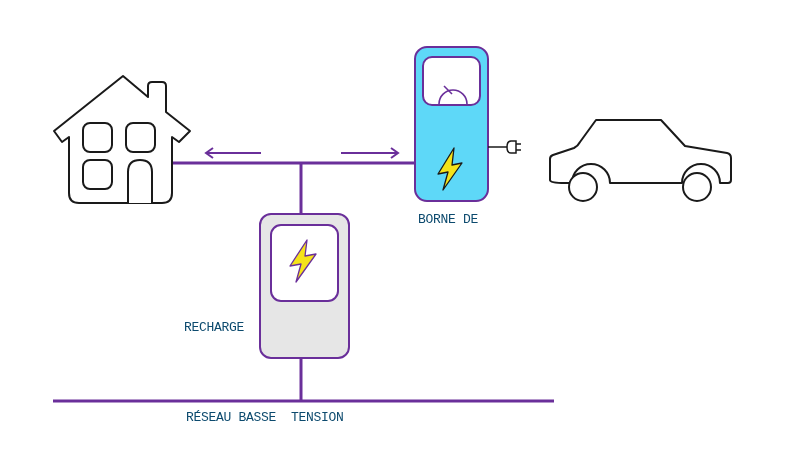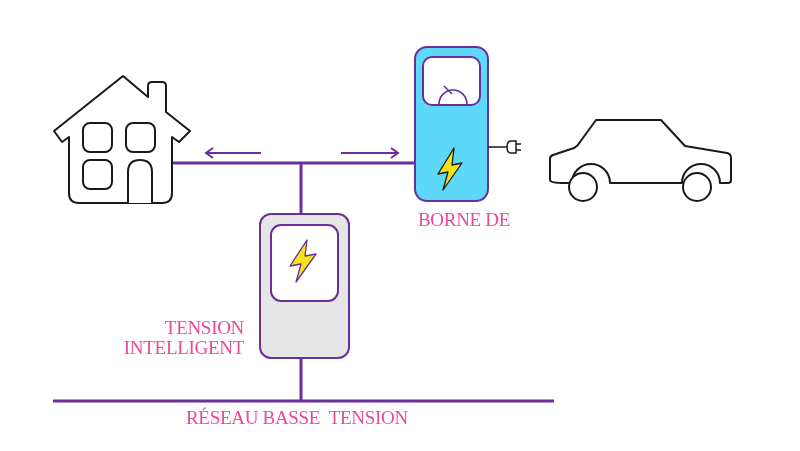--- a/index.html
+++ b/index.html
@@ -1,18 +1,18 @@
 <!DOCTYPE html>
 <html><head>
 <meta charset="utf-8">
 <style>
   html, body { margin:0; padding:0; background:#ffffff; }
   body { width:800px; height:451px; position:relative; overflow:hidden; font-family:"Liberation Sans", sans-serif; }
   svg { position:absolute; left:0; top:0; }
-  .lbl { position:absolute; color:#ec4899; font-family:Liberation Serif, serif; font-size:19px; line-height:20px; letter-spacing:-0.3px; }
+  .lbl { position:absolute; color:#0c4a6e; font-family:Liberation Mono, monospace; font-size:13px; line-height:20px; letter-spacing:-0.3px; }
 </style>
 </head>
 <body>
 
 <svg width="800" height="451" viewBox="0 0 800 451">
 
   <g stroke="#6a2f9a" stroke-width="3" fill="none">
     <line x1="172" y1="163" x2="415" y2="163"></line>
     <line x1="301" y1="163" x2="301" y2="214"></line>
     <line x1="301" y1="358" x2="301" y2="401"></line>
@@ -59,17 +59,16 @@
     <rect x="271" y="225" width="67" height="76" rx="10" fill="#ffffff" stroke="#6a2f9a" stroke-width="2"></rect>
     <path d="M307,240 L290,266 L301,264 L296,282 L316,254 L305,256 Z" fill="#f5e31a" stroke="#6a2f9a" stroke-width="1.3" stroke-linejoin="round"></path>
   </g>
 </svg>
 
 <div class="lbl" style="left:418px; top:210px;">
   <div>BORNE DE</div>
 </div>
 
 <div class="lbl" style="left:120px; top:318px; width:124px; text-align:right;">
-  <div>TENSION</div>
-  <div>INTELLIGENT</div>
+  <div>RECHARGE</div>
 </div>
 
 <div class="lbl" style="left:186px; top:408px; white-space:pre;">RÉSEAU BASSE  TENSION</div>
 
 </body></html>

